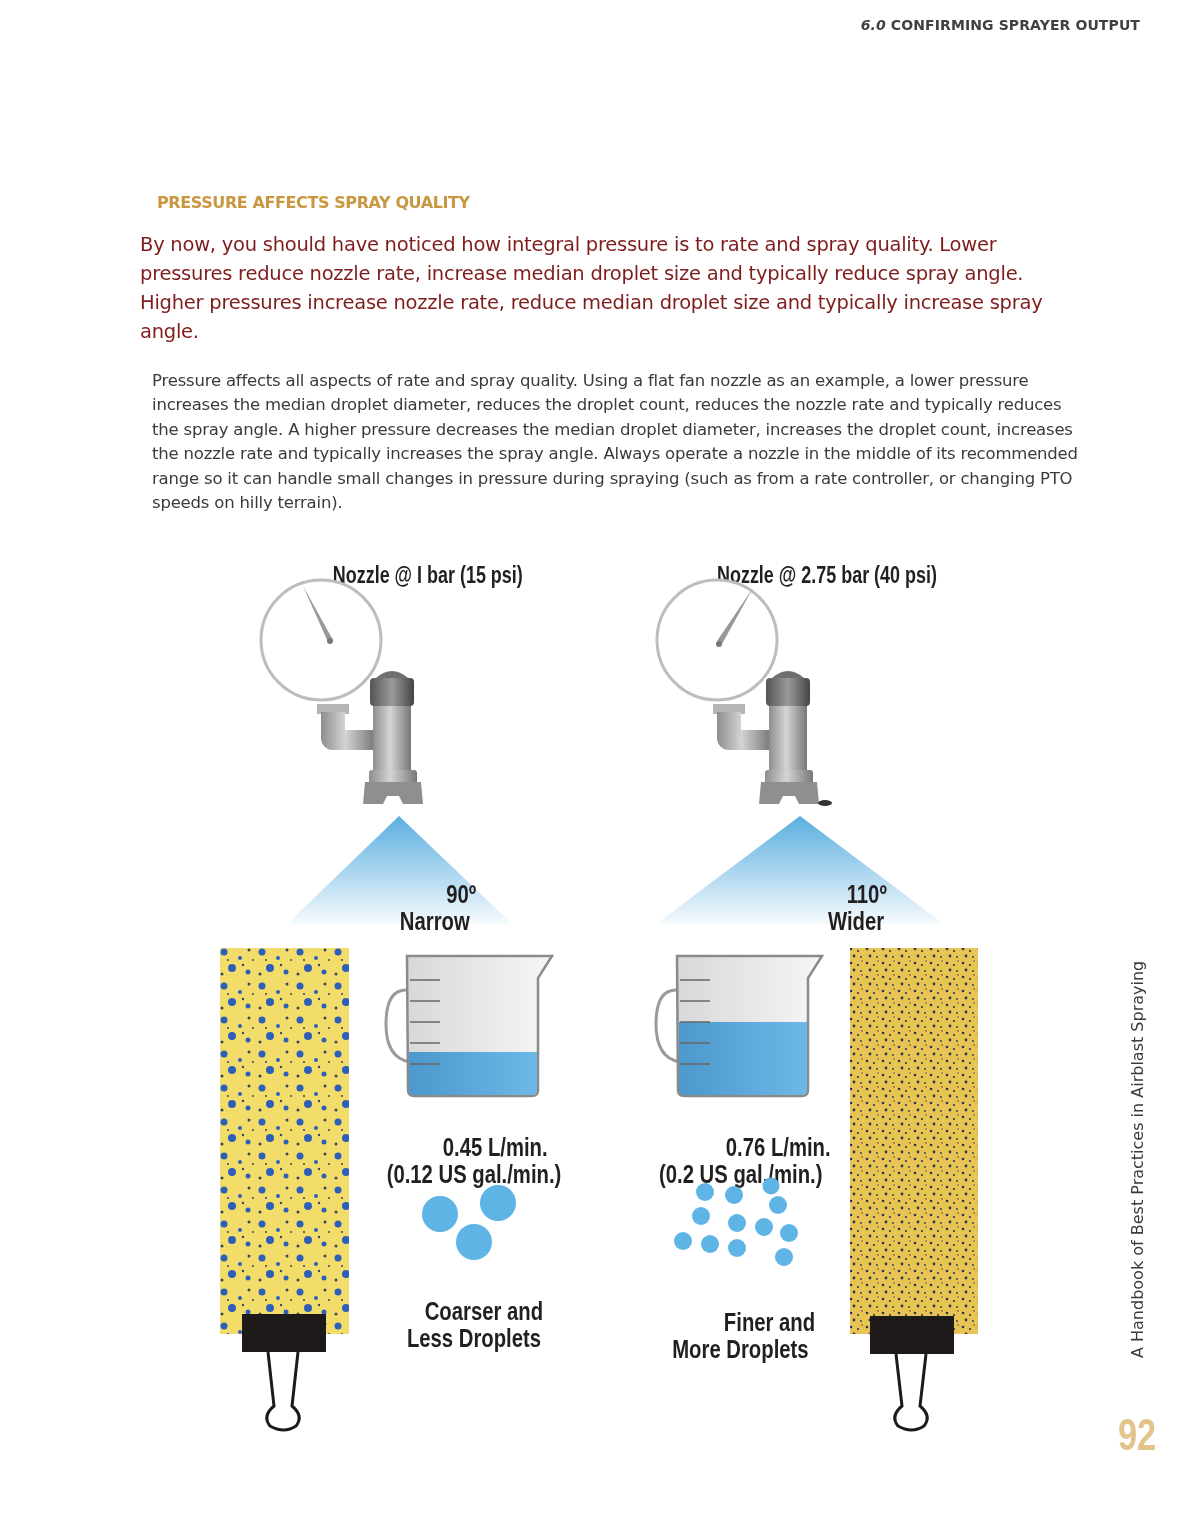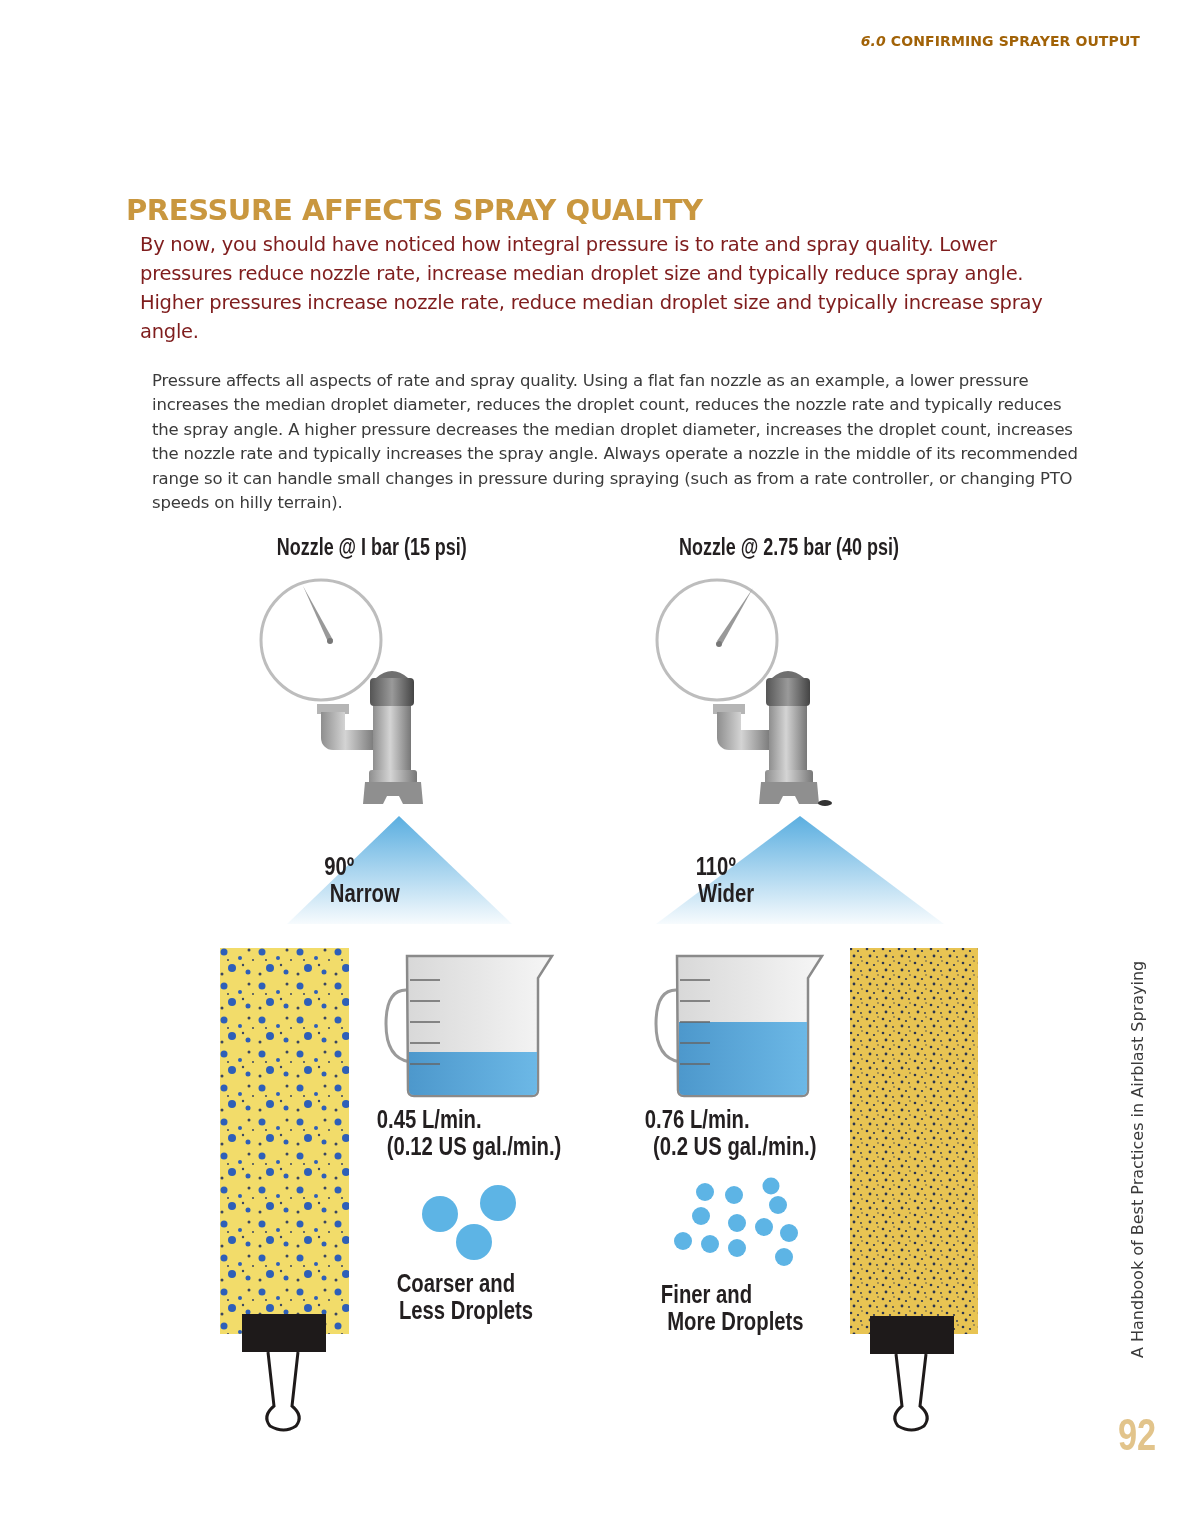--- a/index.html
+++ b/index.html
@@ -1,23 +1,23 @@
 <!DOCTYPE html>
 <html><head>
 <meta charset="utf-8">
 <style>
   html, body { margin: 0; padding: 0; background: #ffffff; }
   body { width: 1200px; height: 1514px; position: relative; overflow: hidden; font-family: "DejaVu Sans", "Liberation Sans", sans-serif; color: #231f20; }
-  .running-header { position: absolute; top: 33px; right: 60px; font-size: 14px; font-weight: bold; color: #a16207; letter-spacing: 0.1px; }
+  .running-header { position: absolute; top: 17px; right: 60px; font-size: 14px; font-weight: bold; color: #404040; letter-spacing: 0.1px; }
   .running-header .num { font-style: italic; }
-  .section-title { position: absolute; left: 126px; top: 193px; font-size: 29px; font-weight: bold; color: #c9973f; letter-spacing: -0.4px; }
+  .section-title { position: absolute; left: 157px; top: 193px; font-size: 16px; font-weight: bold; color: #c9973f; letter-spacing: -0.4px; }
   .lead { position: absolute; left: 140px; top: 230px; width: 930px; font-size: 19.5px; line-height: 29px; color: #7f1d1d; letter-spacing: -0.25px; }
   .body-text { position: absolute; left: 152px; top: 369px; width: 930px; font-size: 16.5px; line-height: 24.4px; color: #3a3a3a; letter-spacing: -0.2px; }
   .cond { font-family: "Liberation Sans", sans-serif; font-weight: bold; transform: scaleX(0.78); transform-origin: center; display: inline-block; color: #231f20; white-space: nowrap; }
-  .label-abs { position: absolute; text-align: left; }
+  .label-abs { position: absolute; text-align: right; margin-top: 28px; }
   .nozzle-title { font-size: 23px; }
   .fig-label { font-size: 26px; line-height: 27px; }
   svg { position: absolute; overflow: visible; }
   .side-title { position: absolute; left: 1128px; top: 1358px; transform: rotate(-90deg); transform-origin: 0 0; font-size: 16px; color: #3a3a3a; white-space: nowrap; }
   .page-num { position: absolute; left: 1118px; top: 1410px; font-family: "Liberation Sans", sans-serif; font-weight: bold; font-size: 44px; color: #e2c48b; transform: scaleX(0.78); transform-origin: left; }
 </style>
 </head>
 <body>
 
 <div class="running-header">
@@ -84,21 +84,21 @@
   </defs>
   <path d="M117 0 L230 108 L5 108 Z" fill="url(#spray)"></path>
 </svg>
 <svg width="300" height="110" style="left:652px; top:816px;">
   <path d="M148 0 L292 108 L4 108 Z" fill="url(#spray)"></path>
 </svg>
 <div class="label-abs fig-label" style="left:320px; top:853px; width:160px;">
   <div><span class="cond">90º</span></div>
   <div><span class="cond">Narrow</span></div>
 </div>
-<div class="label-abs fig-label" style="left:690px; top:853px; width:160px;">
+<div class="label-abs fig-label" style="left:732px; top:853px; width:160px;">
   <div><span class="cond">110º</span></div>
   <div><span class="cond">Wider</span></div>
 </div>
 
 <svg width="140" height="500" style="left:218px; top:946px;">
   <defs>
     <pattern id="coarseDots" width="38" height="34" patternUnits="userSpaceOnUse">
       <rect width="38" height="34" fill="#f2dc6a"></rect>
       <circle cx="6" cy="6" r="3.5" fill="#2e5fb8"></circle>
         <circle cx="22" cy="12" r="2" fill="#2e5fb8"></circle>

